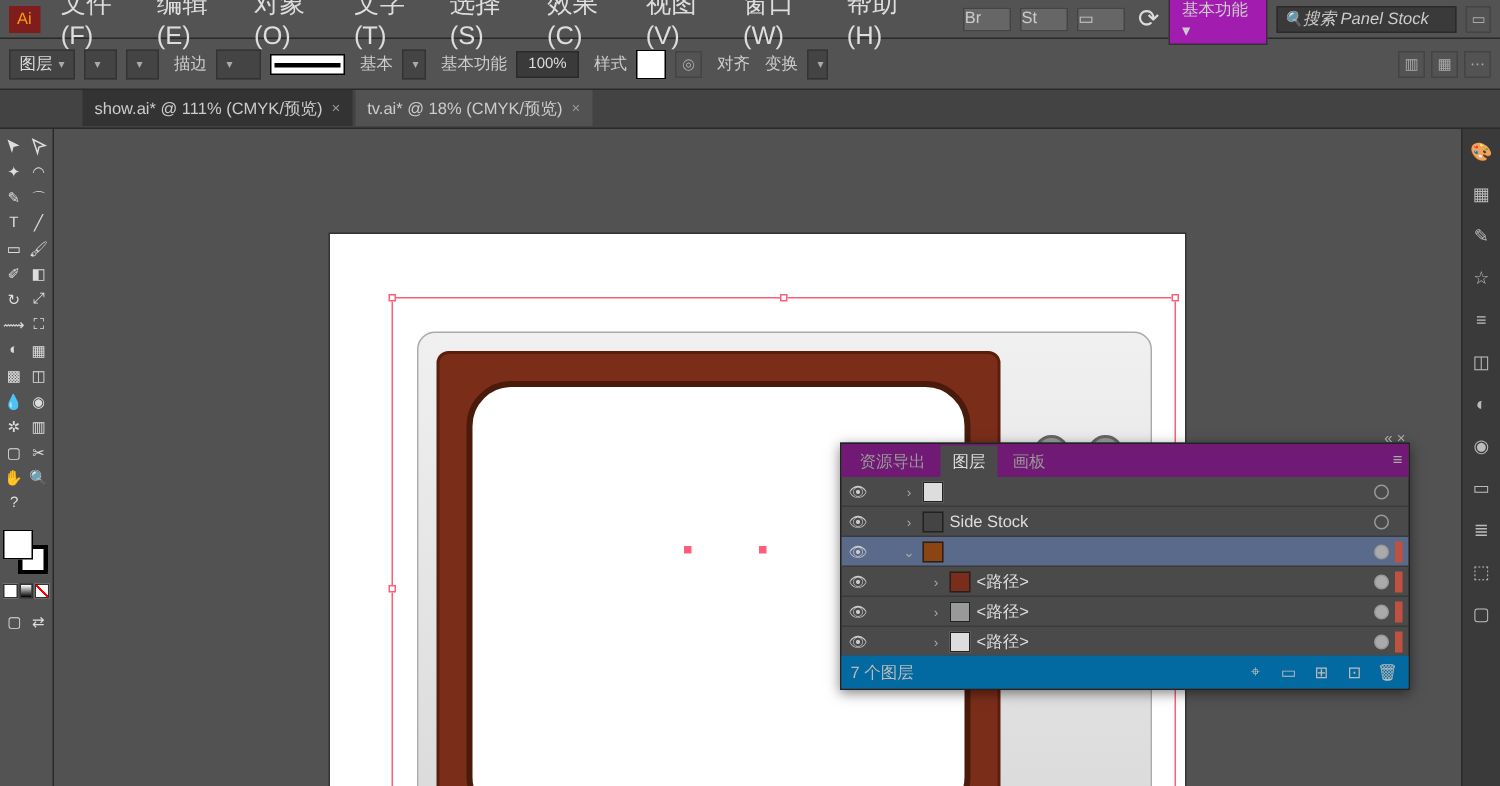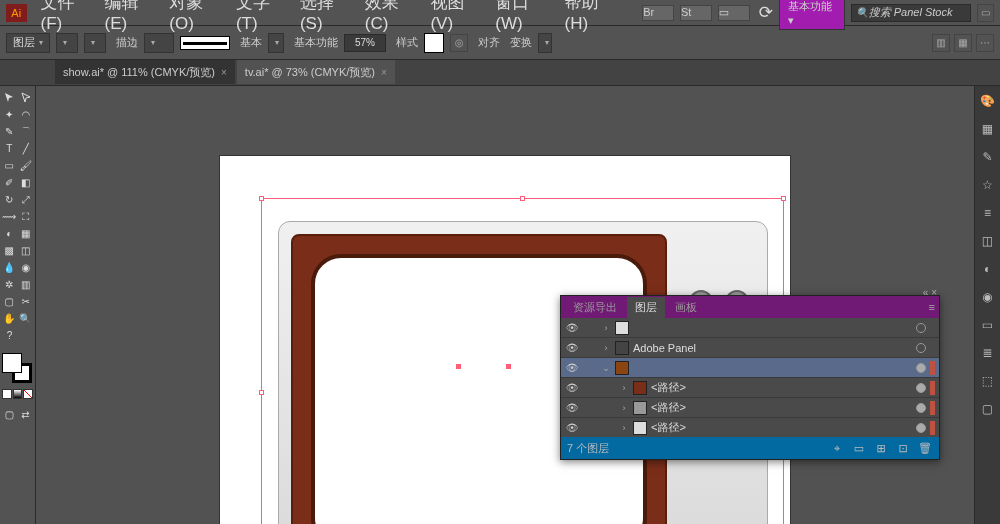--- a/index.html
+++ b/index.html
@@ -105,41 +105,41 @@
 <div class="controlbar">
   <div class="ctrl-dd">图层</div>
   <div class="ctrl-dd" style="width:22px"></div>
   <div class="ctrl-dd" style="width:22px"></div>
   <span class="ctrl-label">描边</span>
   <div class="ctrl-dd" style="width:30px"></div>
   <div class="stroke-preview"></div>
   <span class="ctrl-label">基本</span>
   <div class="ctrl-dd" style="width:16px"></div>
   <span class="ctrl-label">基本功能</span>
-  <div class="opacity-field">57%</div>
+  <div class="opacity-field">100%</div>
   <span class="ctrl-label">样式</span>
   <div class="ctrl-swatch"></div>
   <div class="ctrl-icon">◎</div>
   <span class="ctrl-label">对齐</span>
   <span class="ctrl-label">变换</span>
   <div class="ctrl-dd" style="width:14px"></div>
   <div class="ctrl-right">
     <div class="ctrl-icon">▥</div>
     <div class="ctrl-icon">▦</div>
     <div class="ctrl-icon">⋯</div>
   </div>
 </div>
 
 <div class="tabs">
   <div class="tab">
     <span>show.ai* @ 111% (CMYK/预览)</span>
     <span class="tab-close">×</span>
   </div>
   <div class="tab active">
-    <span>tv.ai* @ 73% (CMYK/预览)</span>
+    <span>tv.ai* @ 18% (CMYK/预览)</span>
     <span class="tab-close">×</span>
   </div>
 </div>
 
 <div class="main">
 
   <div class="toolbox">
     <div class="tool-row">
         <div class="tool">
           <svg viewBox="0 0 12 12">
@@ -281,21 +281,21 @@
         </div>
         <div class="layer-target"></div>
         <div class="layer-sel-ind"></div>
       </div>
       <div class="layer-row">
         <div class="vis-eye">👁</div>
         <div class="lock-col"></div>
         <div class="" style="display:flex;align-items:center;gap:4px;flex:1">
           <span class="expand-arrow">›</span>
           <div class="layer-thumb" style="background:#444"></div>
-          <span class="layer-name">Adobe Panel</span>
+          <span class="layer-name">Side Stock</span>
         </div>
         <div class="layer-target"></div>
         <div class="layer-sel-ind"></div>
       </div>
       <div class="layer-row selected">
         <div class="vis-eye">👁</div>
         <div class="lock-col"></div>
         <div class="" style="display:flex;align-items:center;gap:4px;flex:1">
           <span class="expand-arrow">⌄</span>
           <div class="layer-thumb" style="background:#8b4513"></div>

